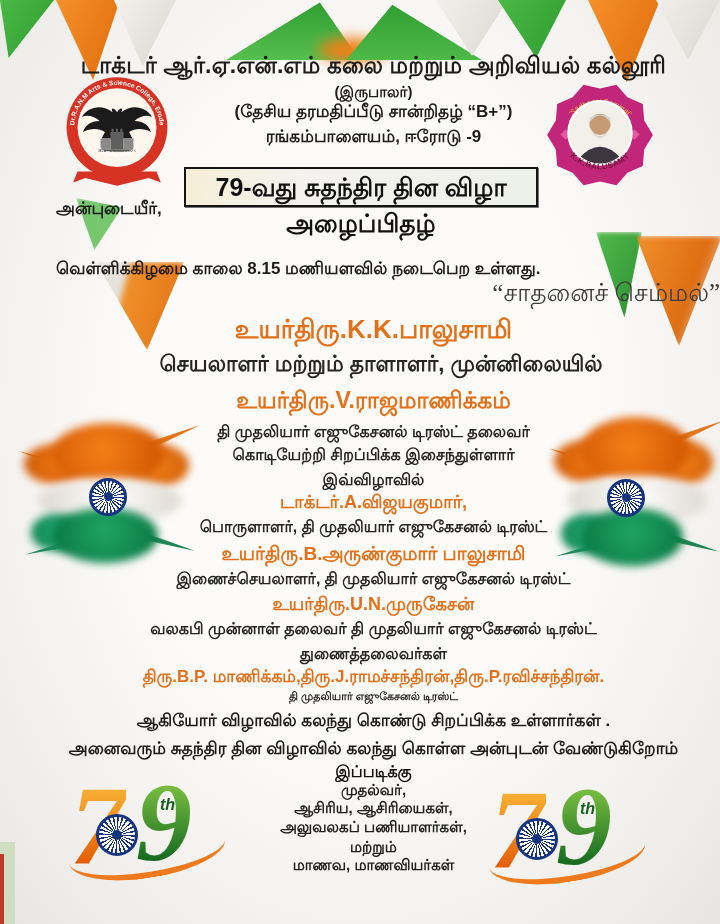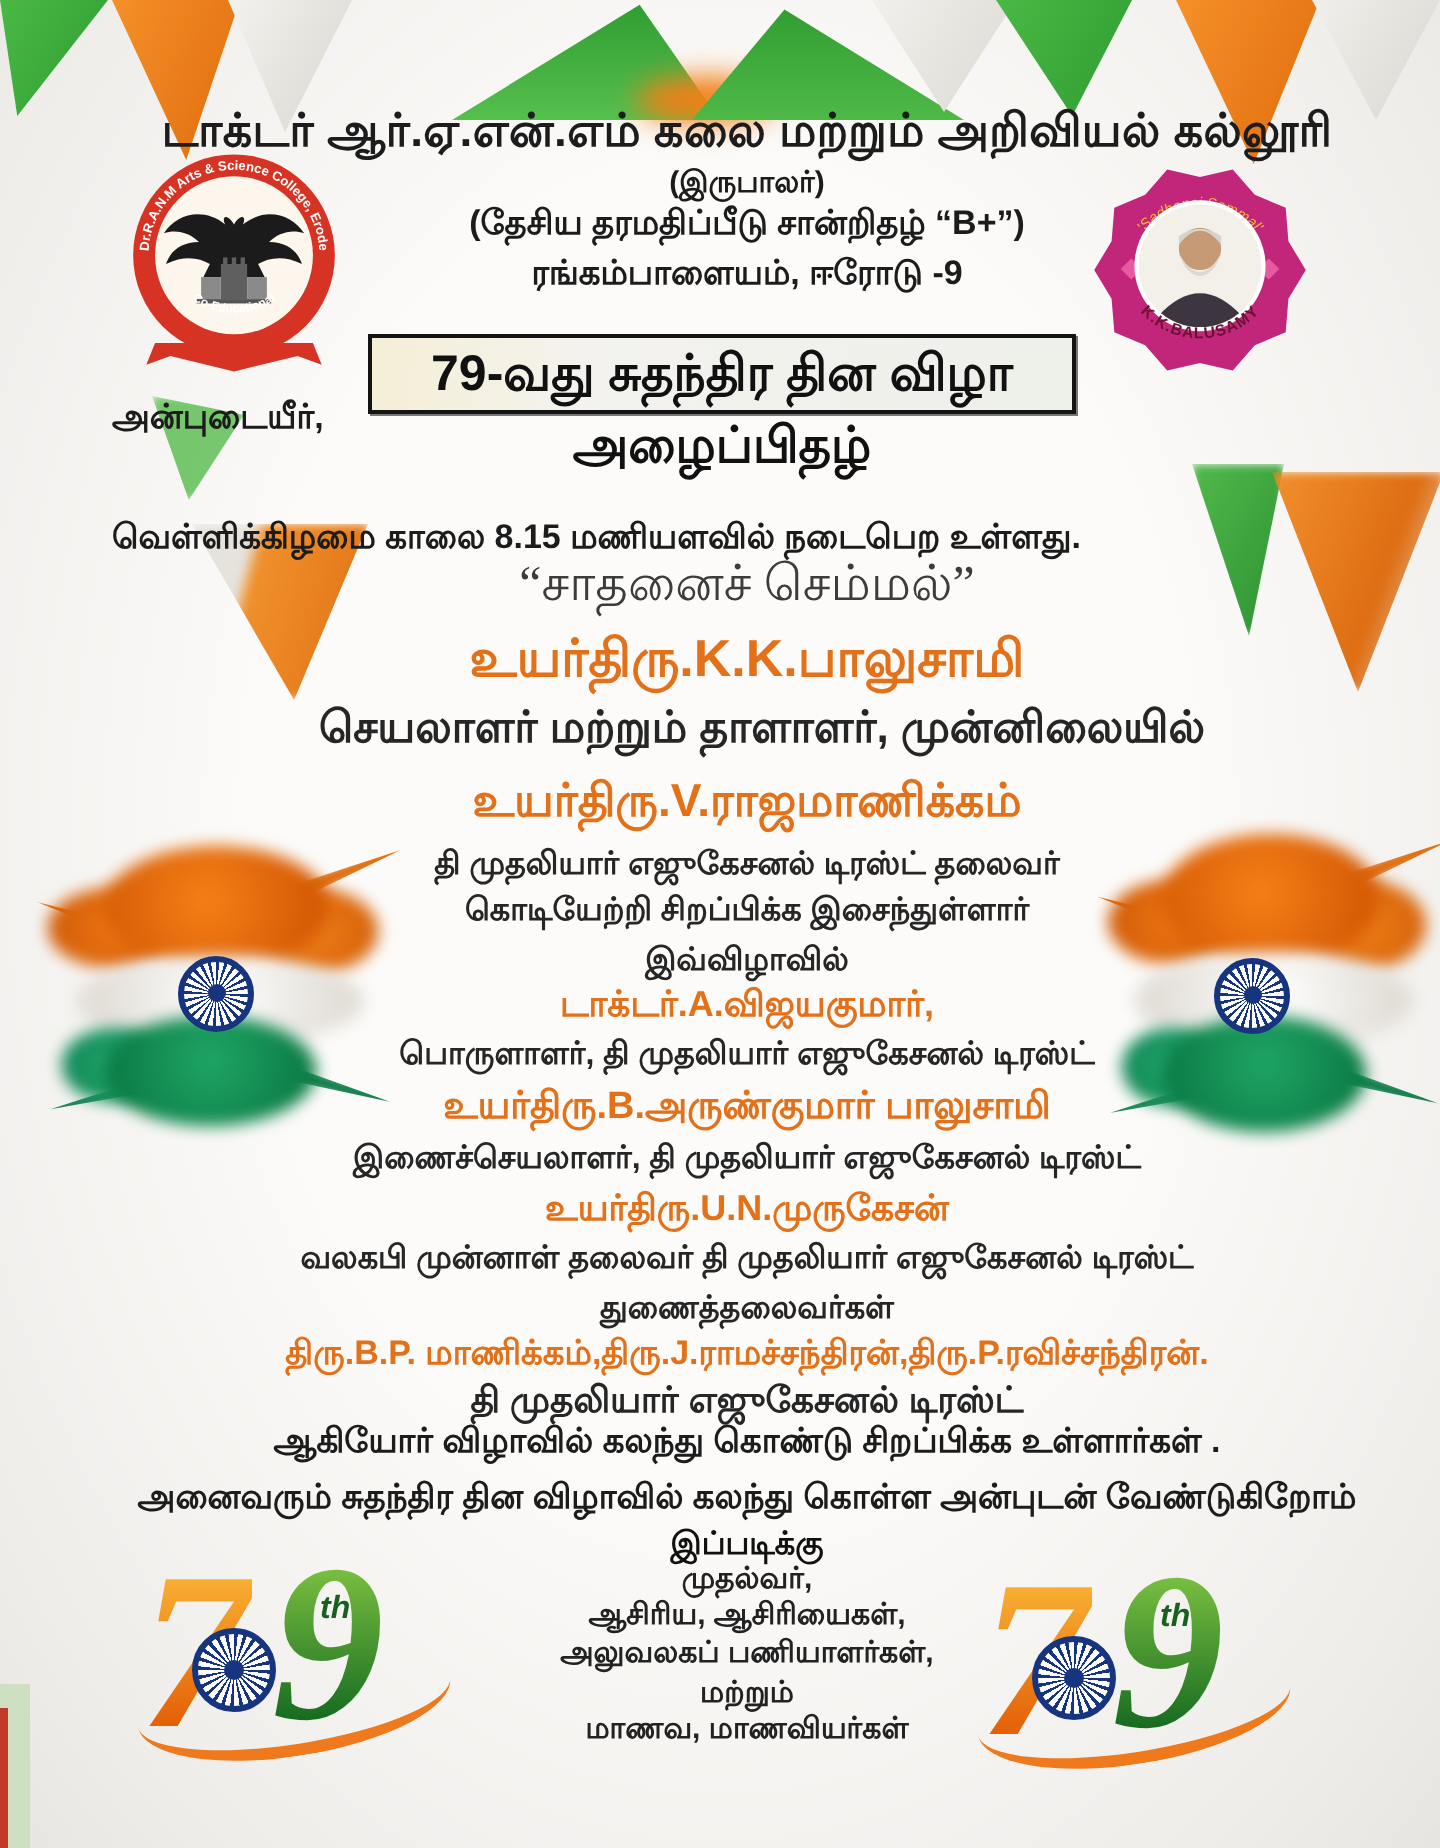--- a/index.html
+++ b/index.html
@@ -76,36 +76,36 @@
   .accred{top:102px;font-size:17px;font-weight:bold;}
   .address{top:127px;font-size:17px;font-weight:bold;}
   .titlebox{position:absolute;left:184px;top:167px;width:350px;height:36px;border:2px solid #141414;
             background:linear-gradient(100deg,#f6efd6,#f3f2ee 32%,#eef0ea);
             font-size:25px;font-weight:bold;text-align:center;line-height:36px;color:#111;
             box-shadow:1px 1px 0 #777;}
   .salutation{position:absolute;left:56px;top:199px;font-size:17px;font-weight:bold;color:#1c1c1c;}
   .para1{position:absolute;left:56px;right:44px;top:229px;font-size:17px;font-weight:bold;color:#1c1c1c;
          text-align:justify;text-align-last:justify;text-indent:46px;}
   .para2{position:absolute;left:56px;top:259px;font-size:17px;font-weight:bold;color:#1c1c1c;}
-  .quote{top:279px;font-size:25px;color:#3c3c3c;font-family:"Liberation Serif","DejaVu Serif",serif;}
+  .quote{top:279px;font-size:25px;color:#3c3c3c;font-family:"Liberation Serif","DejaVu Serif",serif;text-align:right;}
   .chief{top:314px;font-size:26px;font-weight:bold;}
   .chiefrole{top:351px;font-size:22px;font-weight:bold;color:#262626;margin-left:15px;}
   .hoister{top:387px;font-size:23px;font-weight:bold;}
   .role1{top:423px;font-size:16px;font-weight:bold;color:#262626;}
   .role2{top:446px;font-size:16px;font-weight:bold;color:#262626;}
   .event{top:471px;font-size:16px;font-weight:bold;color:#262626;}
   .g1n{top:492px;font-size:18px;font-weight:bold;}
   .g1r{top:518px;font-size:16px;font-weight:bold;color:#262626;}
   .g2n{top:543px;font-size:19px;font-weight:bold;}
   .g2r{top:570px;font-size:16px;font-weight:bold;color:#262626;}
   .g3n{top:594px;font-size:18px;font-weight:bold;}
   .g3r{top:620px;font-size:16px;font-weight:bold;color:#262626;}
   .vph{top:645px;font-size:16px;font-weight:bold;color:#262626;}
   .vpn{top:667px;font-size:17px;font-weight:bold;}
-  .vpo{top:690px;font-size:18px;font-weight:bold;color:#262626;}
+  .vpo{top:690px;font-size:11px;font-weight:bold;color:#262626;}
   .cl1{top:711px;font-size:17px;font-weight:bold;color:#1c1c1c;}
   .cl2{top:739px;font-size:17px;font-weight:bold;color:#1c1c1c;}
   .sigh{top:763px;font-size:16px;font-weight:bold;color:#111;}
   .sig0{top:781px;}.sig1{top:799px;}.sig2{top:818px;}.sig3{top:838px;}.sig4{top:856px;}
   .sigl{font-size:15px;font-weight:bold;color:#222;}
 </style>
 </head>
 <body>
 
 <div class="page">

